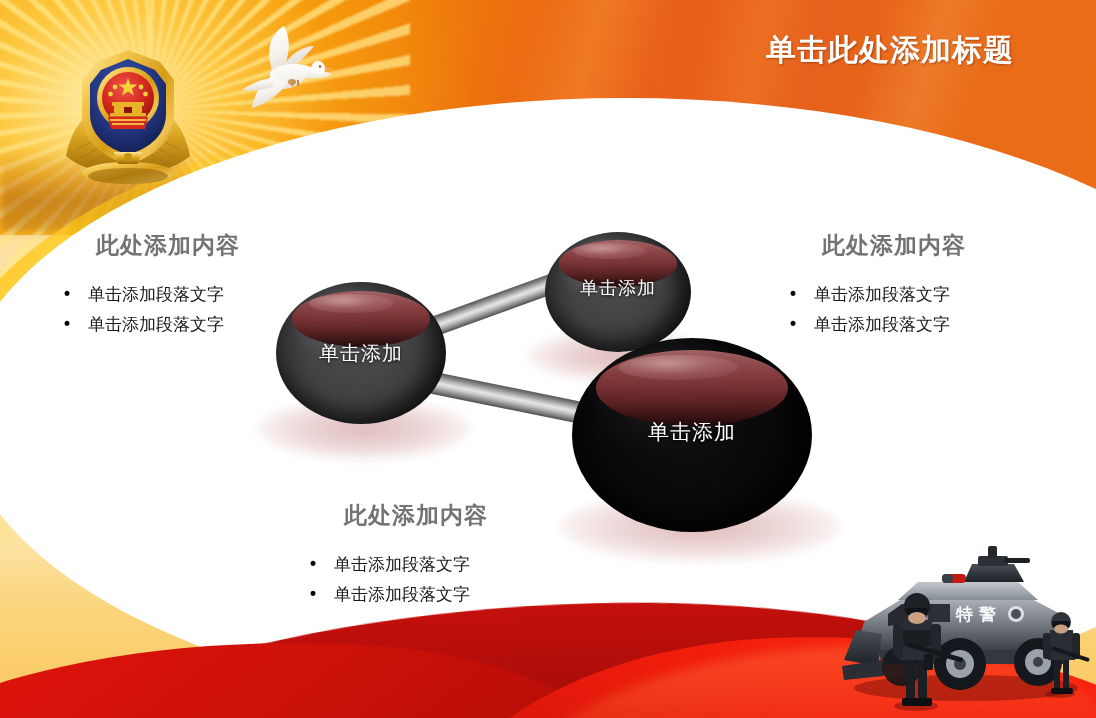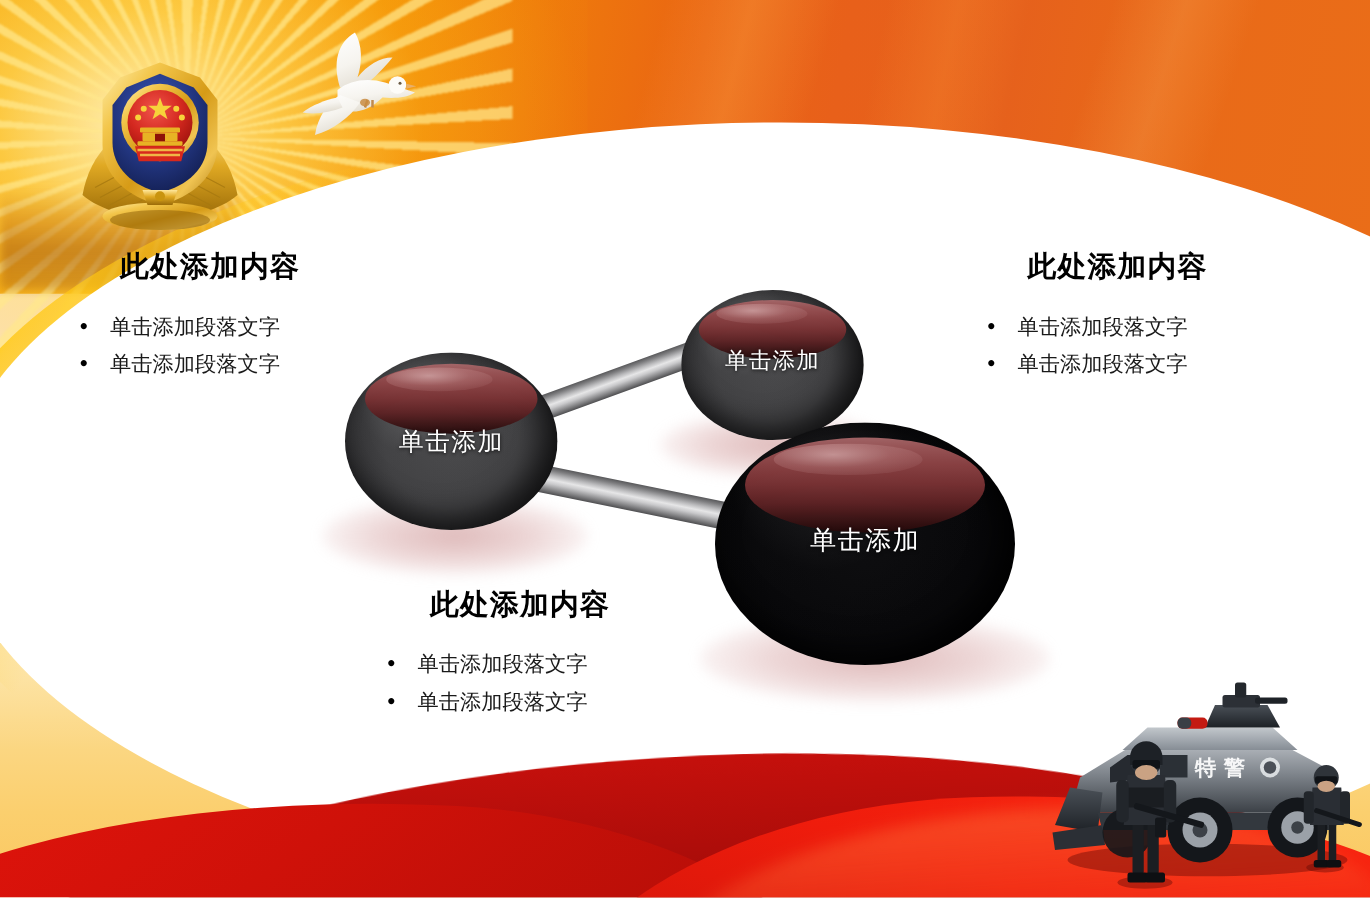--- a/index.html
+++ b/index.html
@@ -124,22 +124,22 @@
     position:absolute;left:700px;top:26px;width:380px;height:48px;
     color:#ffffff;font-size:30px;font-weight:600;line-height:48px;
     text-align:center;letter-spacing:1px;
     text-shadow:1px 1px 2px rgba(120,40,0,.55);
     white-space:nowrap;
   }
 
   
   .txtblock{position:absolute;}
   .tb-head{
-    font-size:23px;font-weight:bold;color:#000000;
-    letter-spacing:1px;white-space:nowrap;
+    font-size:23px;font-weight:bold;color:#737373;
+    letter-spacing:1px;white-space:nowrap;margin-top:32px;
   }
   .tb-list{margin:18px 0 0 0;padding:0;list-style:none;}
   .tb-list li{
     display:flex;align-items:flex-start;
     font-size:17px;color:#1a1a1a;line-height:30px;white-space:nowrap;
   }
   .tb-bullet{
     display:inline-block;width:26px;flex:0 0 26px;
     text-align:left;font-size:17px;line-height:30px;color:#000;
   }
@@ -349,20 +349,21 @@
 
       <path d="M40 54 C30 60 22 72 20 86 C34 82 48 72 56 60 Z" fill="url(#dg)"></path>
 
       <path d="M38 56 C28 58 18 62 10 68 C20 70 32 68 42 64 Z" fill="url(#dg)"></path>
 
       <path d="M62 58 L60 64 M66 58 L66 64" stroke="#c08a4c" stroke-width="2" fill="none"></path>
       <ellipse cx="60" cy="60" rx="4" ry="3" fill="#c98c42" opacity=".85"></ellipse>
     </svg>
   </div>
 
+  <div class="title">单击此处添加标题</div>
 
   <div class="diagram">
 
     <div class="shadow-el" id="shadow-a"></div>
     <div class="shadow-el" id="shadow-b"></div>
     <div class="shadow-el" id="shadow-c"></div>
 
     <div class="rod" id="rod-upper">
       <div class="rod-body"></div>
     </div>

